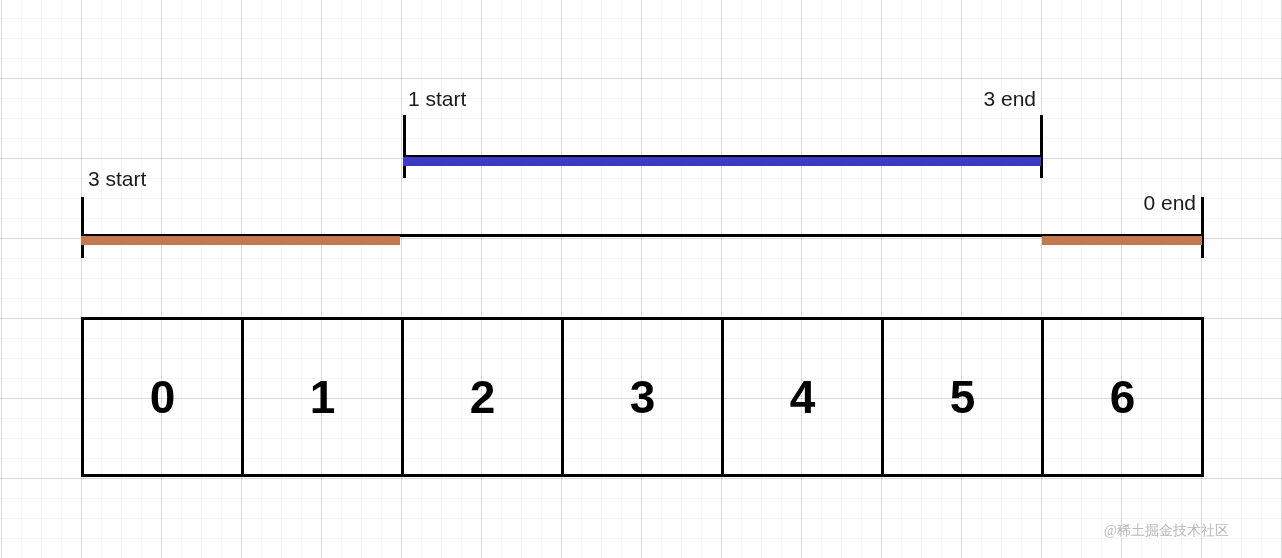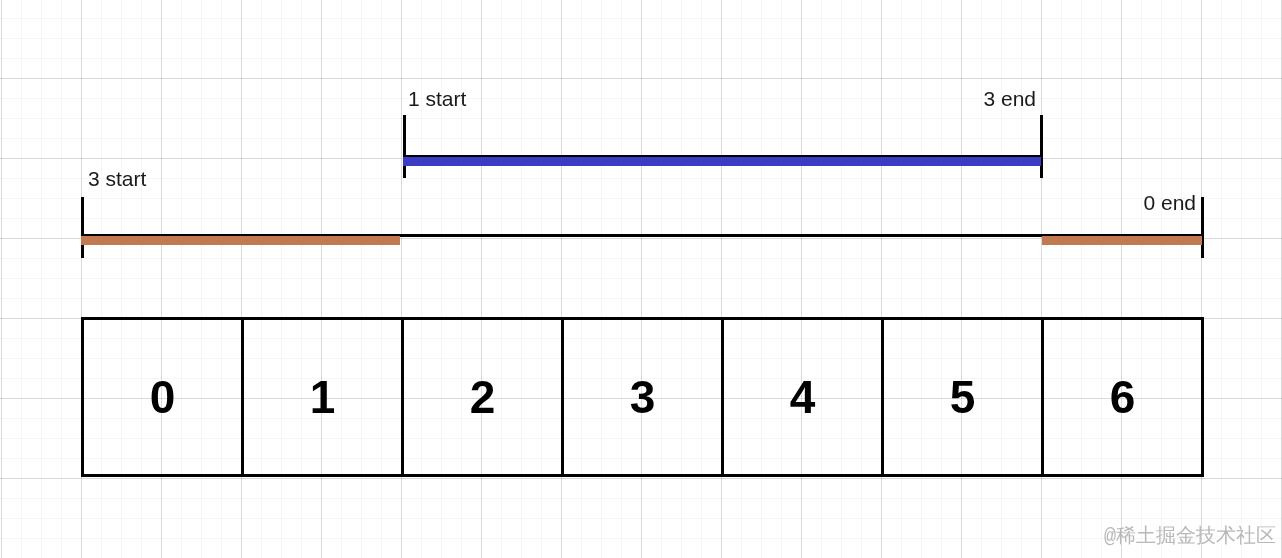--- a/index.html
+++ b/index.html
@@ -73,22 +73,22 @@
     font-family: "Liberation Sans", sans-serif;
     font-weight: bold;
     font-size: 46px;
     line-height: 46px;
     color: #000000;
   }
 
   
   .watermark {
     position: absolute;
-    font-family: Liberation Mono, monospace;
-    font-size: 20px;
+    font-family: Liberation Serif, serif;
+    font-size: 14px;
     color: #b8b8b8;
     white-space: nowrap;
   }
 </style>
 </head>
 <body>
 
 <div id="canvas">
 
   <div class="range-label" style="left:408px; top:88px;">1 start</div>

